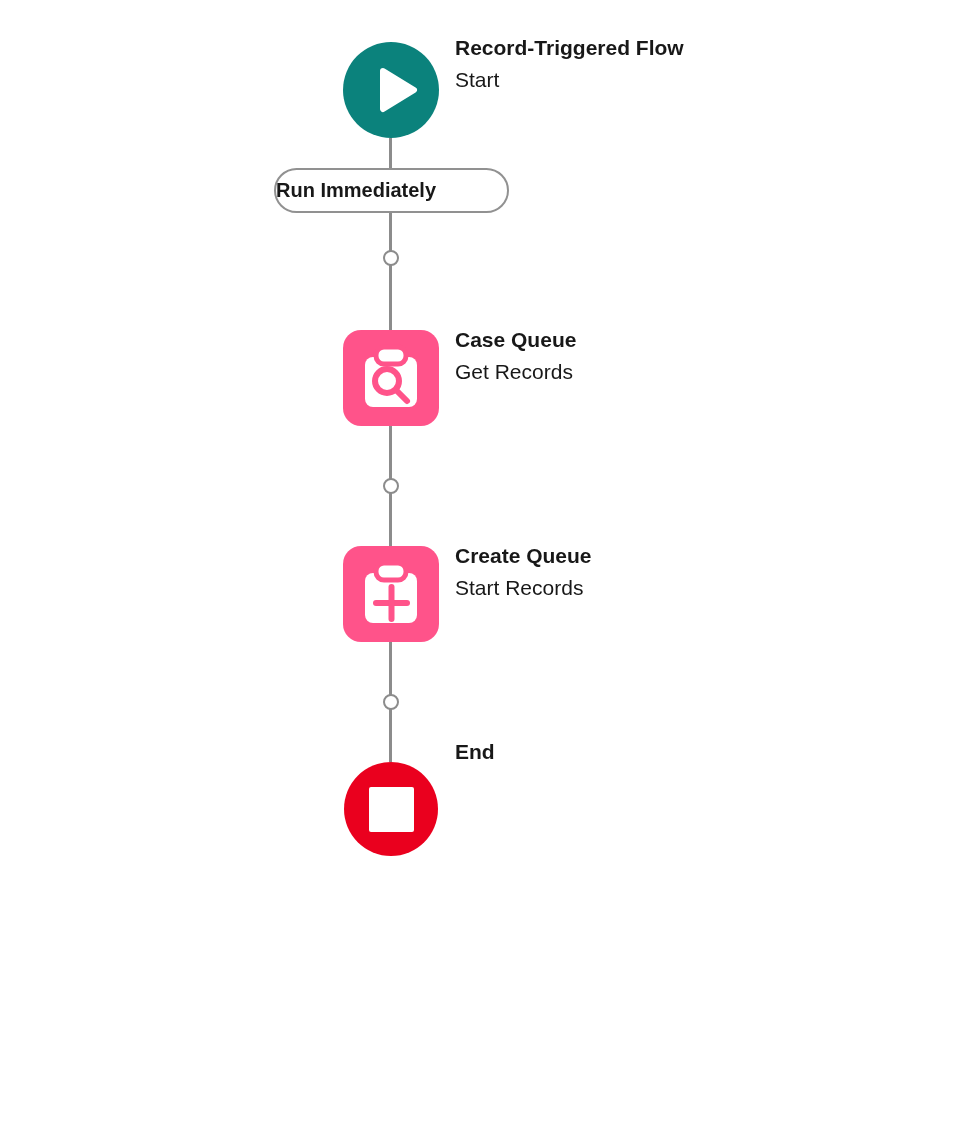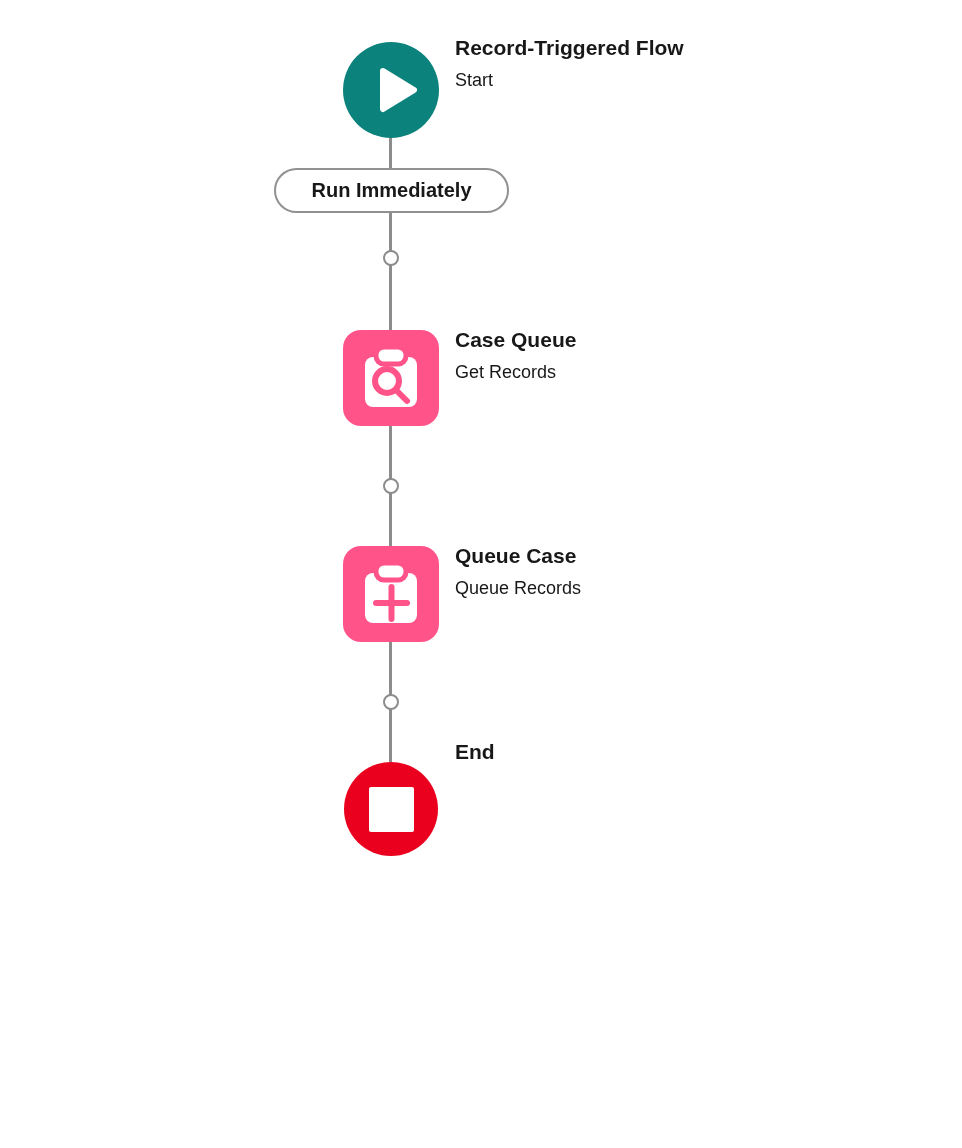--- a/index.html
+++ b/index.html
@@ -58,21 +58,20 @@
     left: 227px;
     top: 168px;
     width: 235px;
     height: 45px;
     box-sizing: border-box;
     background: #ffffff;
     border: 2px solid var(--pill-border, #919191);
     border-radius: 23px;
     display: flex;
     align-items: center;
-    justify-content: center;
     z-index: 2;
   }
   .pill span {
     font-size: 20px;
     font-weight: 700;
     color: var(--text, #181818);
     white-space: nowrap;
   }
   .connector-dot {
     position: absolute;
@@ -98,21 +97,21 @@
   .create-case-labels { top: 540px; }
   .end-labels { top: 736px; }
   .node-title {
     font-size: 21px;
     line-height: 32px;
     font-weight: 700;
     color: var(--text, #181818);
     white-space: nowrap;
   }
   .node-subtitle {
-    font-size: 18px;
+    font-size: 21px;
     line-height: 32px;
     font-weight: 400;
     color: var(--text, #181818);
     white-space: nowrap;
   }
   .icon-svg { display: block; }
   .pink-stroke { stroke: var(--pink, #ff538a); }
   .pink-outline { stroke: var(--pink, #ff538a); }
 </style>
 </head>
@@ -155,22 +154,22 @@
 
   <div class="node node-square create-case-node">
     <svg class="icon-svg" width="96" height="96" viewBox="0 0 96 96">
       <rect x="22" y="27" width="52" height="50" rx="8" fill="#ffffff"></rect>
       <rect class="pink-outline" x="33" y="17" width="30" height="17" rx="8" fill="#ffffff" stroke-width="5"></rect>
       <line class="pink-stroke" x1="33" y1="57" x2="64" y2="57" stroke-width="6" stroke-linecap="round"></line>
       <line class="pink-stroke" x1="48.5" y1="41" x2="48.5" y2="73" stroke-width="6" stroke-linecap="round"></line>
     </svg>
   </div>
   <div class="label-stack create-case-labels">
-    <div class="node-title">Queue Case</div>
-    <div class="node-subtitle">Queue Records</div>
+    <div class="node-title">Create Queue</div>
+    <div class="node-subtitle">Start Records</div>
   </div>
 
   <div class="node node-circle end-node">
     <div class="end-square"></div>
   </div>
   <div class="label-stack end-labels">
     <div class="node-title">End</div>
   </div>
 
 </div>

